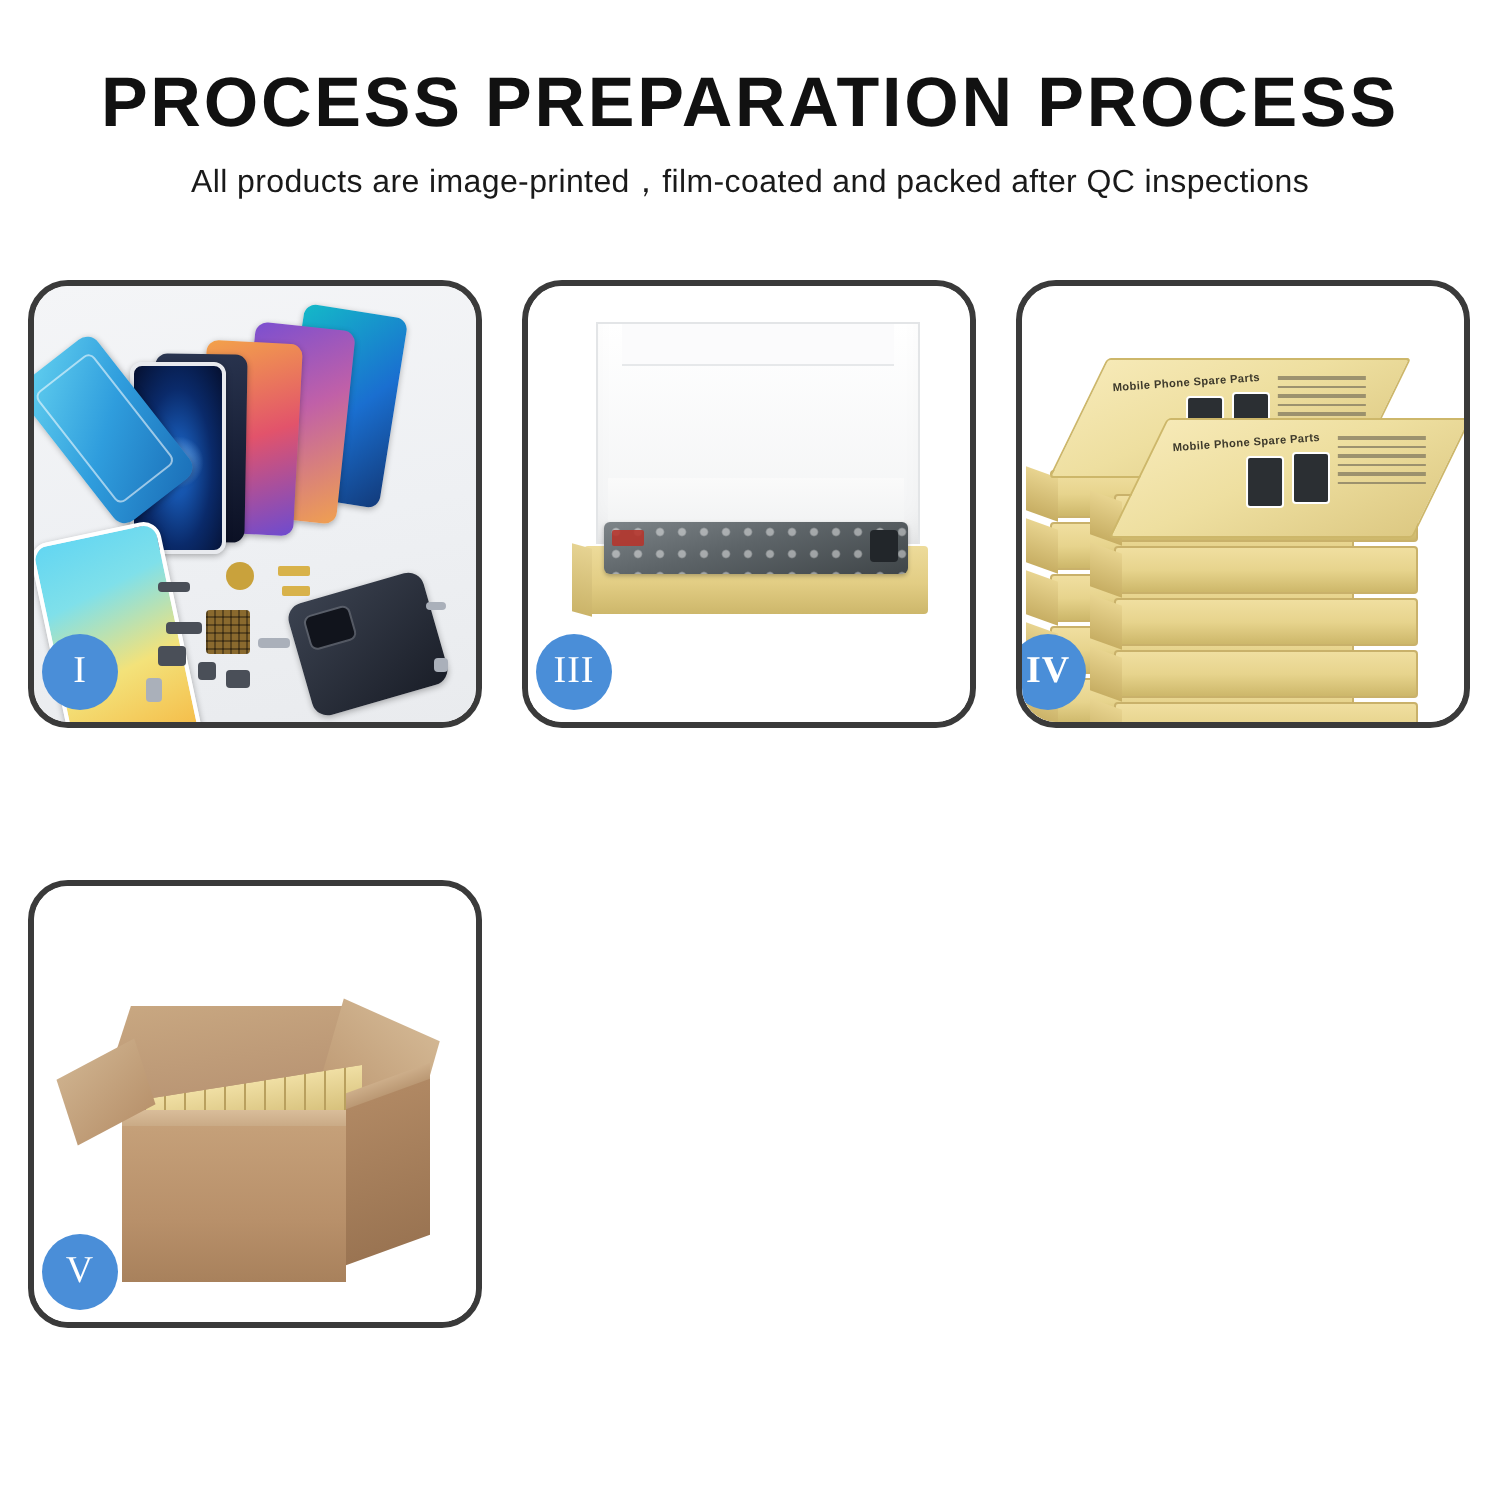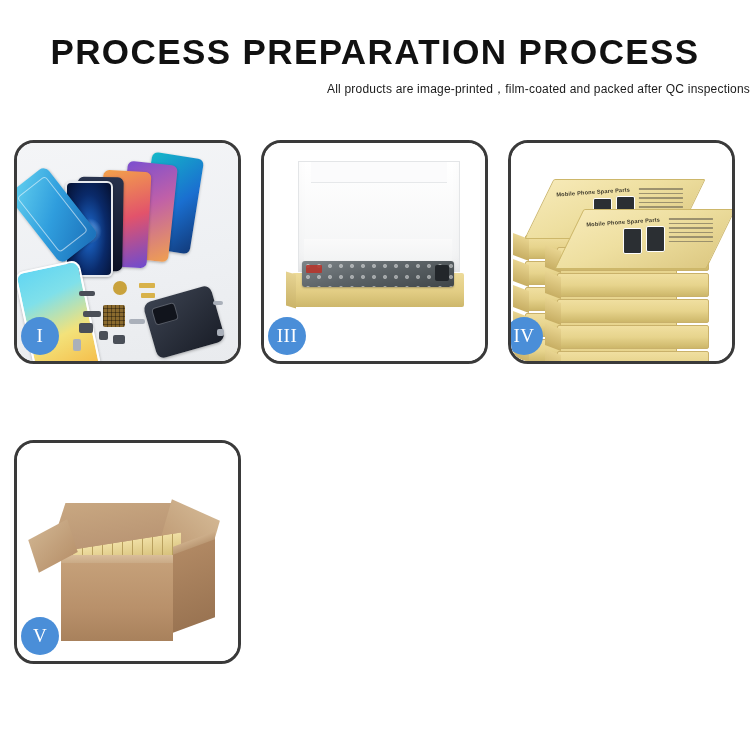--- a/index.html
+++ b/index.html
@@ -29,27 +29,26 @@
     font-family: "Liberation Sans", sans-serif;
     font-size: 35px;
     font-weight: bold;
     letter-spacing: 1.4px;
     color: #111111;
     line-height: 44px;
     white-space: nowrap;
   }
   .subtitle {
     font-family: "Liberation Sans", sans-serif;
-    font-size: 12px;
+    font-size: 16px;
     font-weight: normal;
     color: #1a1a1a;
     letter-spacing: 0.2px;
     margin-top: 7px;
     white-space: nowrap;
-    text-align: right;
   }
 
   
   .grid {
     position: absolute;
     left: 14px;
     top: 140px;
     width: 722px;
     display: grid;
     grid-template-columns: repeat(3, 227px);
@@ -82,21 +81,21 @@
     border-radius: 50%;
     background: #4a8ed8;
     color: #ffffff;
     font-family: "Liberation Serif", serif;
     font-size: 19px;
     line-height: 38px;
     text-align: center;
     letter-spacing: 0.5px;
     z-index: 5;
   }
-  .badge.clip { left: -6px; }
+  .badge.clip { left: -6px; font-weight: bold; }
 
   
   .collage {
     position: absolute;
     inset: 0;
     background: linear-gradient(170deg, #f4f5f7 0%, #eef0f3 55%, #e9ebee 100%);
   }
   .ph {
     position: absolute;
     border-radius: 6px;

